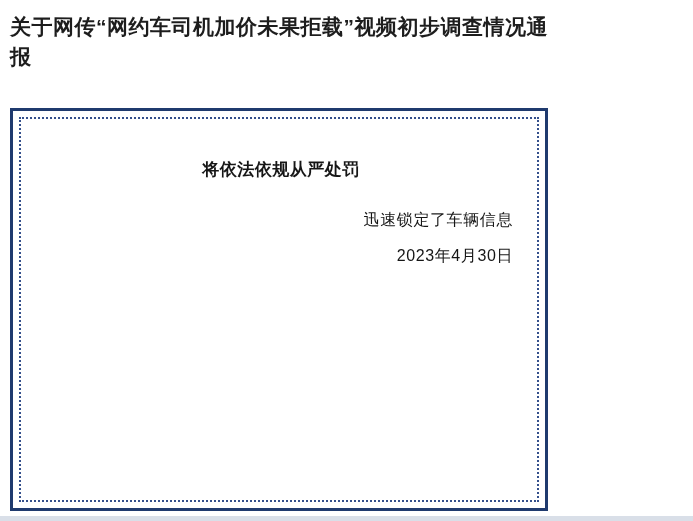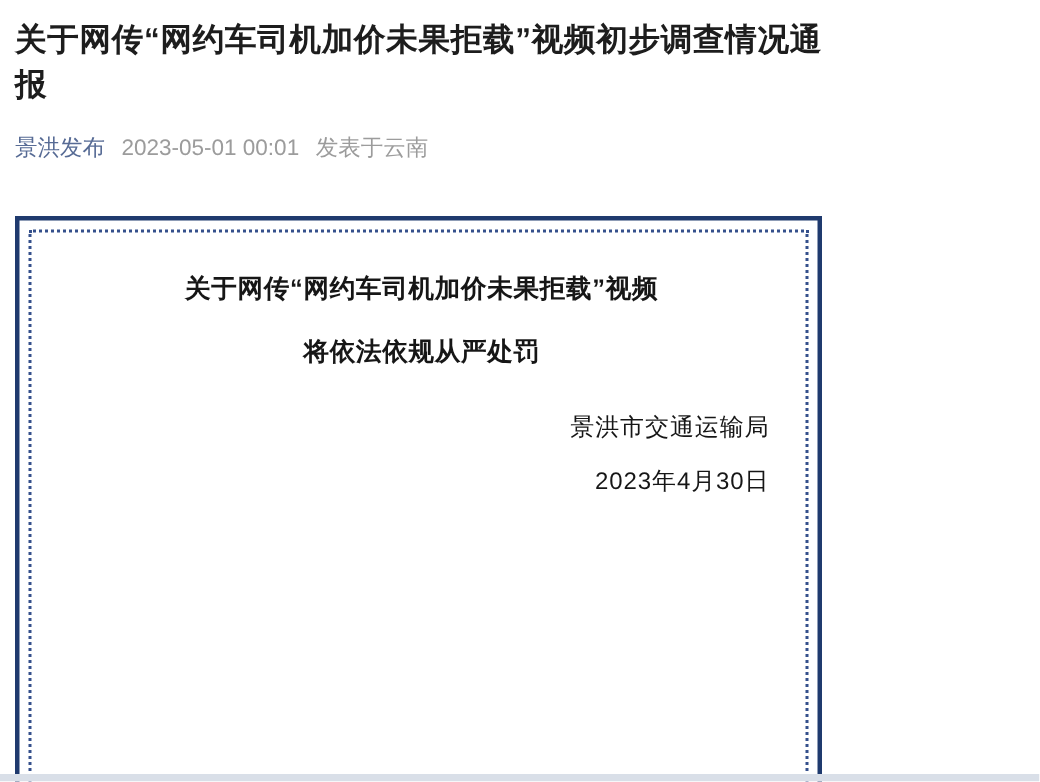--- a/index.html
+++ b/index.html
@@ -87,36 +87,30 @@
     background: #d9dfe8;
   }
 </style>
 </head>
 <body>
 
 <div class="article">
 
   <h1 class="page-title">关于网传“网约车司机加价未果拒载”视频初步调查情况通报</h1>
 
-  <div class="meta-row">
-    <span class="account-name">景洪发布</span>
-    <span class="meta-gray">2023-05-01 00:01</span>
-    <span class="meta-gray">发表于云南</span>
-  </div>
 
   <div class="notice-box">
     <div class="notice-inner">
 
-      <div class="notice-title notice-title-line1">关于网传“网约车司机加价未果拒载”视频</div>
 
       <div class="notice-title notice-title-line2">将依法依规从严处罚</div>
 
 
       <div class="signature-block">
-        <div class="signature-name">景洪市交通运输局</div>
+        <div class="signature-name">迅速锁定了车辆信息</div>
         <div class="signature-date">2023年4月30日</div>
       </div>
 
     </div>
   </div>
 
   <div class="bottom-strip"></div>
 </div>
 
 </body></html>

